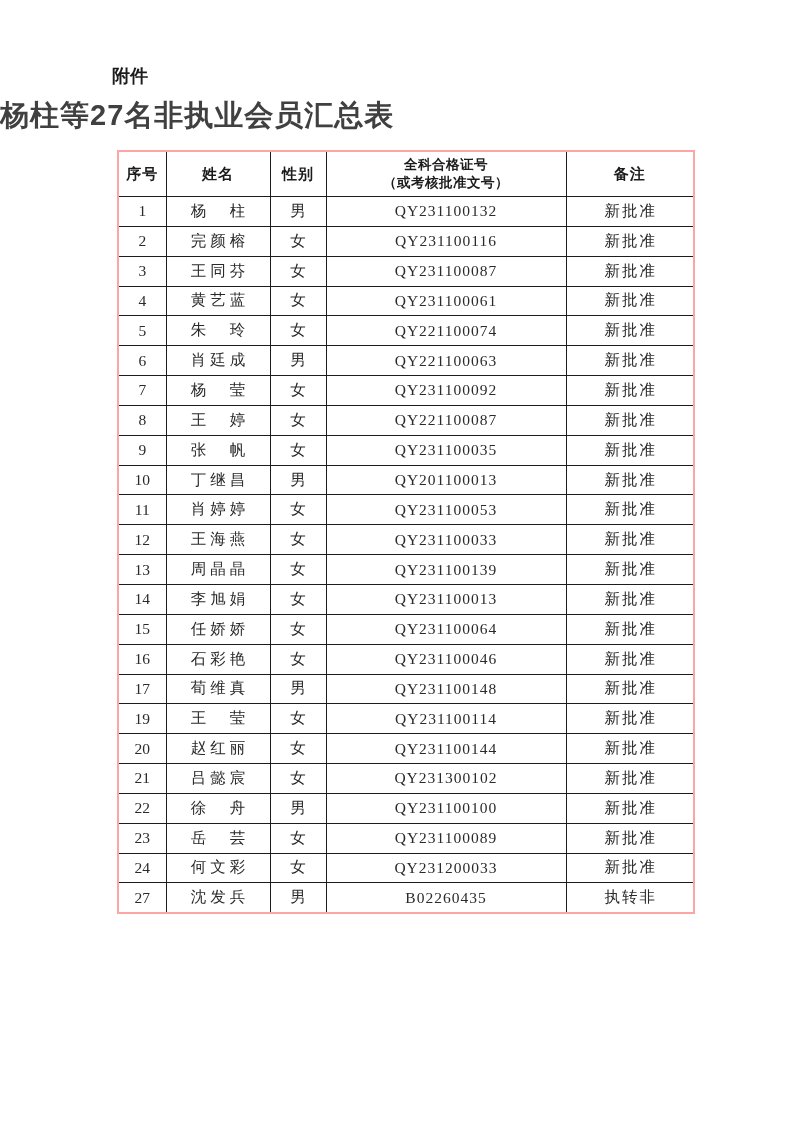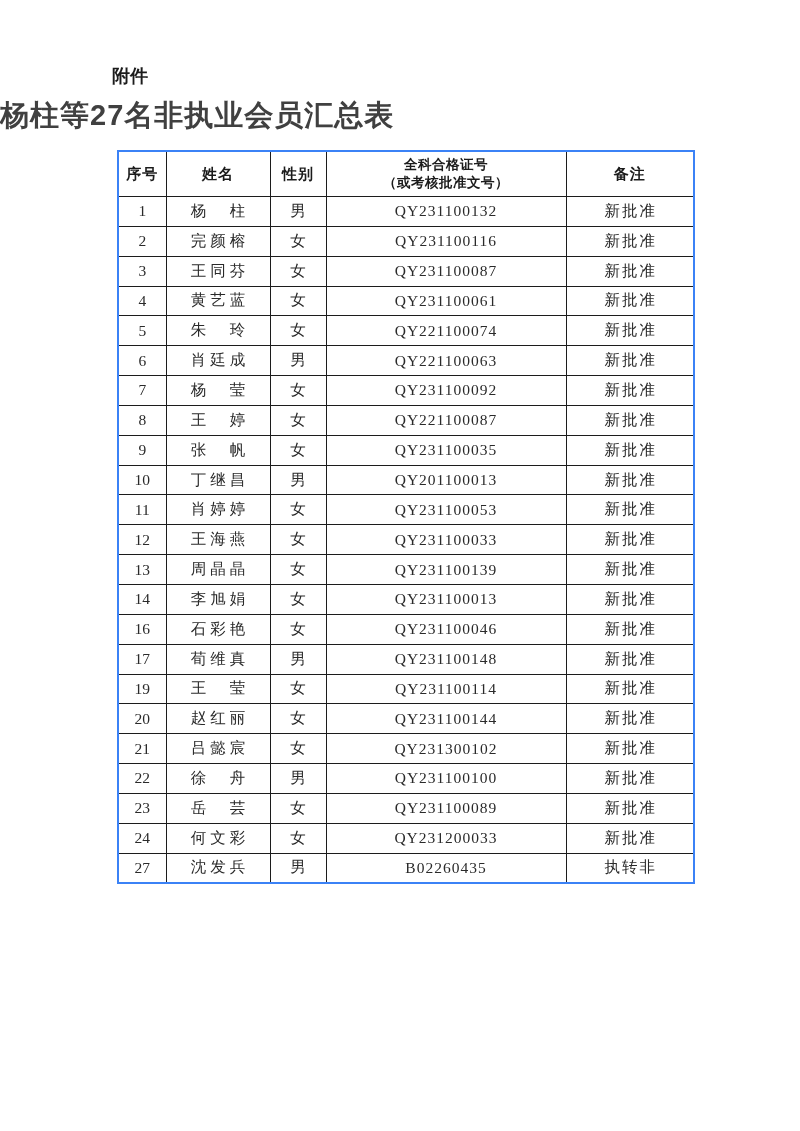--- a/index.html
+++ b/index.html
@@ -37,21 +37,21 @@
     letter-spacing: 1px;
     color: #404040;
   }
   table.member-table {
     position: absolute;
     left: 117px;
     top: 150px;
     width: 576px;
     border-collapse: collapse;
     table-layout: fixed;
-    border: 2px solid #3b82f6;
+    border: 2px solid #fca5a5;
   }
   table.member-table th,
   table.member-table td {
     border: 1px solid #1c1c1c;
     text-align: center;
     vertical-align: middle;
     padding: 0;
     overflow: hidden;
   }
   table.member-table thead th {
@@ -205,20 +205,27 @@
           <td class="col-remark">新批准</td>
         </tr>
         <tr>
           <td class="col-index">14</td>
           <td class="col-name">李旭娟</td>
           <td class="col-gender">女</td>
           <td class="col-cert">QY231100013</td>
           <td class="col-remark">新批准</td>
         </tr>
         <tr>
+          <td class="col-index">15</td>
+          <td class="col-name">任娇娇</td>
+          <td class="col-gender">女</td>
+          <td class="col-cert">QY231100064</td>
+          <td class="col-remark">新批准</td>
+        </tr>
+        <tr>
           <td class="col-index">16</td>
           <td class="col-name">石彩艳</td>
           <td class="col-gender">女</td>
           <td class="col-cert">QY231100046</td>
           <td class="col-remark">新批准</td>
         </tr>
         <tr>
           <td class="col-index">17</td>
           <td class="col-name">荀维真</td>
           <td class="col-gender">男</td>

